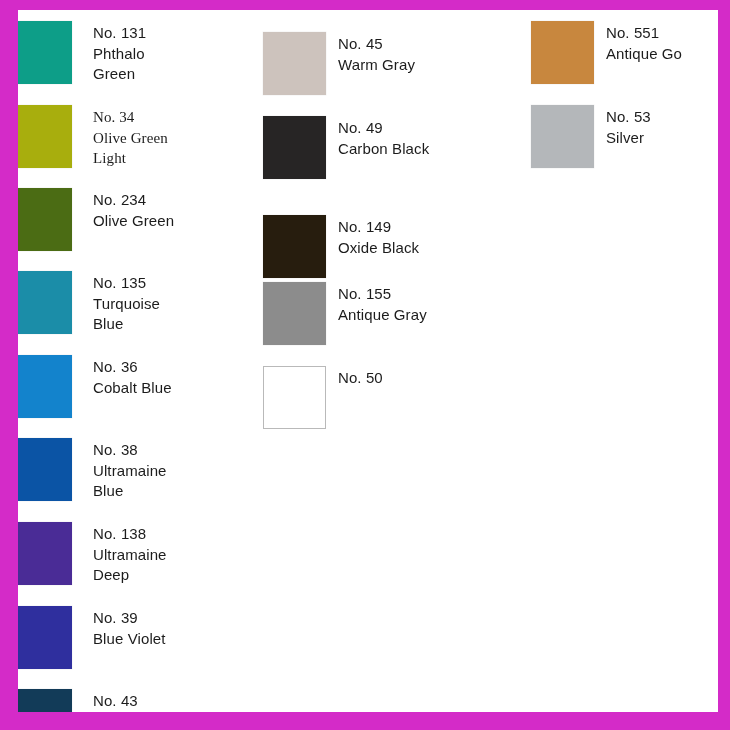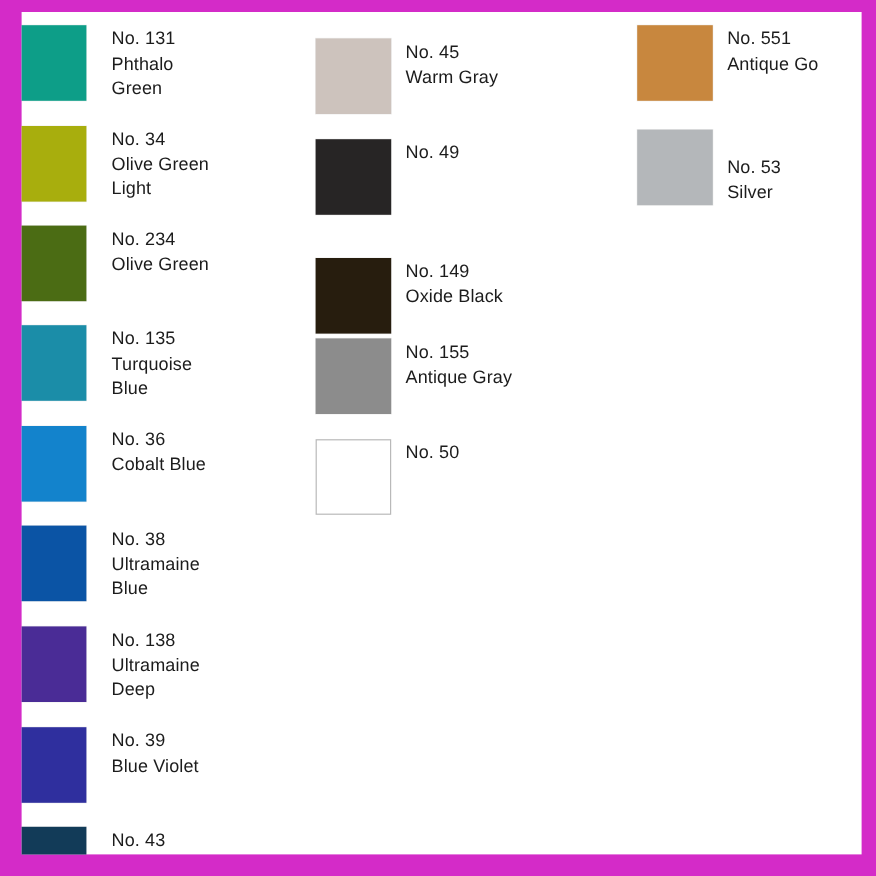--- a/index.html
+++ b/index.html
@@ -85,21 +85,21 @@
 <body>
 
 <div id="chart-frame">
   <div id="paper">
     <div class="column" id="column-1">
         <div class="swatch-row" style="top: 11px;">
           <div class="swatch" style="background: rgb(13, 158, 136);"></div>
           <div class="label"><span class="code">No. 131</span><span class="name">Phthalo
 Green</span></div>
         </div>
-        <div class="swatch-row" style="top: 95px;">
+        <div class="swatch-row" style="top: 95px; font-family: Liberation Serif, serif;">
           <div class="swatch" style="background: rgb(168, 174, 13);"></div>
           <div class="label"><span class="code">No. 34</span><span class="name">Olive Green
 Light</span></div>
         </div>
         <div class="swatch-row" style="top: 178px;">
           <div class="swatch" style="background: rgb(75, 108, 20);"></div>
           <div class="label"><span class="code">No. 234</span><span class="name">Olive Green</span></div>
         </div>
         <div class="swatch-row" style="top: 261px;">
           <div class="swatch" style="background: rgb(27, 141, 168);"></div>
@@ -129,39 +129,39 @@
           <div class="label"><span class="code">No. 43</span><span class="name"></span></div>
         </div>
       </div>
     <div class="column" id="column-2">
         <div class="swatch-row" style="top: 11px;">
           <div class="swatch" style="background: rgb(205, 195, 189);"></div>
           <div class="label"><span class="code">No. 45</span><span class="name">Warm Gray</span></div>
         </div>
         <div class="swatch-row" style="top: 95px;">
           <div class="swatch" style="background: rgb(39, 37, 37);"></div>
-          <div class="label"><span class="code">No. 49</span></div>
+          <div class="label"><span class="code">No. 49</span><span class="name">Carbon Black</span></div>
         </div>
         <div class="swatch-row" style="top: 194px; justify-content: flex-end;">
           <div class="swatch" style="background: rgb(39, 29, 14);"></div>
           <div class="label"><span class="code">No. 149</span><span class="name">Oxide Black</span></div>
         </div>
         <div class="swatch-row" style="top: 261px;">
           <div class="swatch" style="background: rgb(140, 140, 140);"></div>
           <div class="label"><span class="code">No. 155</span><span class="name">Antique Gray</span></div>
         </div>
         <div class="swatch-row" style="top: 345px;">
           <div class="swatch outlined" style="background: rgb(255, 255, 255);"></div>
           <div class="label"><span class="code">No. 50</span></div>
         </div>
       </div>
     <div class="column" id="column-3">
         <div class="swatch-row" style="top: 11px;">
           <div class="swatch" style="background: rgb(200, 135, 62);"></div>
           <div class="label"><span class="code">No. 551</span><span class="name">Antique Go</span></div>
         </div>
-        <div class="swatch-row" style="top: 95px; align-items: flex-end;">
+        <div class="swatch-row" style="top: 95px;">
           <div class="swatch" style="background: rgb(180, 183, 186);"></div>
           <div class="label"><span class="code">No. 53</span><span class="name">Silver</span></div>
         </div>
       </div>
   </div>
 </div>
 
 </body></html>

